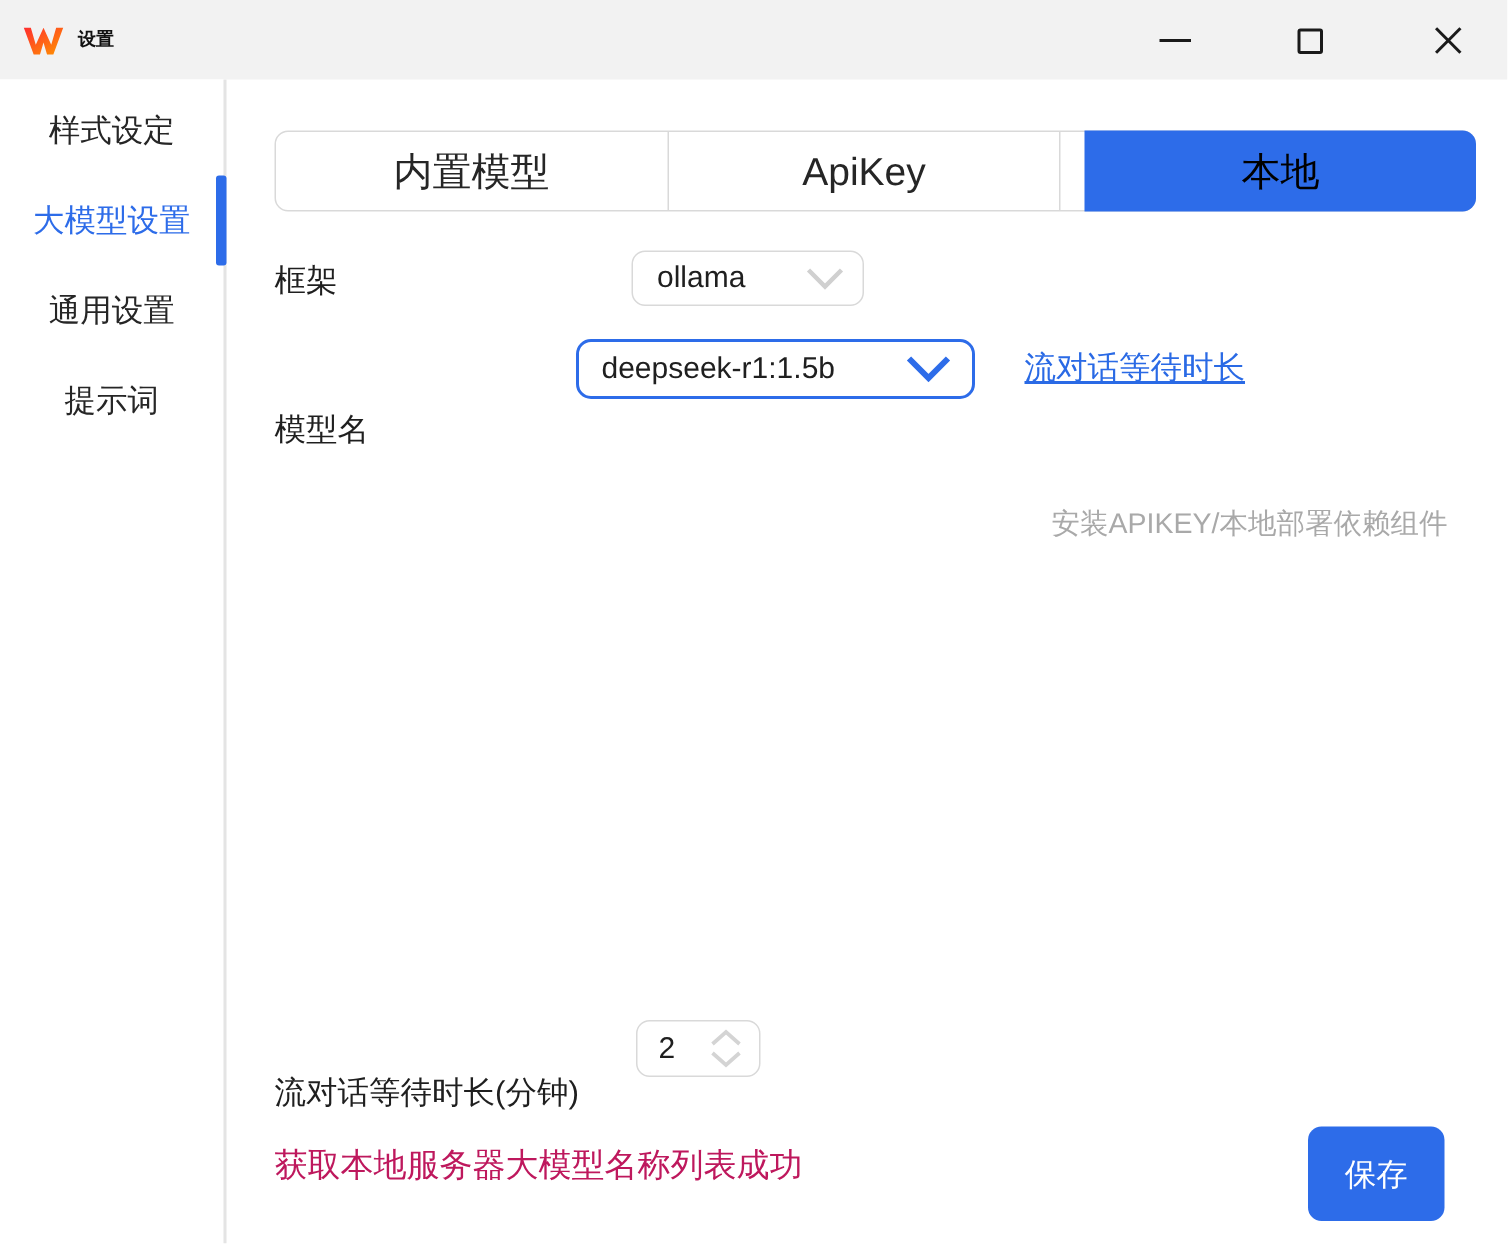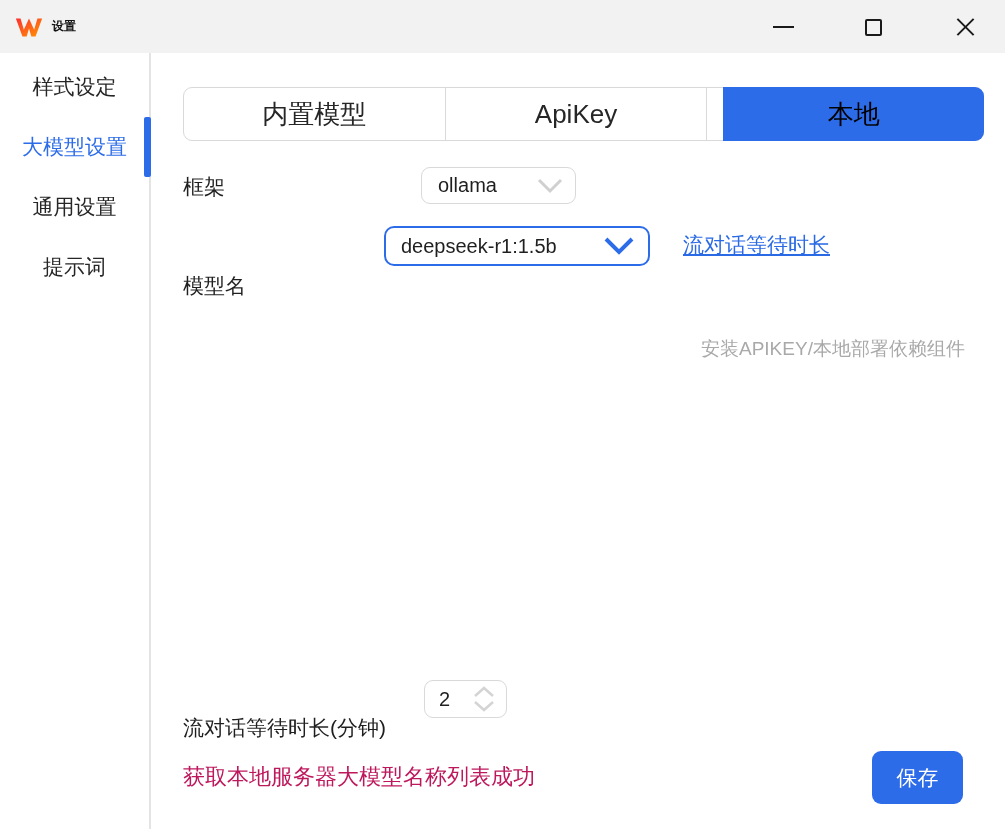--- a/index.html
+++ b/index.html
@@ -102,21 +102,21 @@
     border:1px solid #d9d9d9; border-radius:9px; background:#fff;
     display:flex; align-items:center; padding:0 10px 0 14px; cursor:pointer;
   }
   .spinner-value { font-size:20px; color:#1f1f1f; flex:1; }
 
   
   .status-text {
     position:absolute; left:183px; top:762px; font-size:22px; color:#be185d;
   }
   .save-btn {
-    position:absolute; left:872px; top:751px; width:91px; height:53px;
+    position:absolute; left:872px; top:751px; width:91px; height:63px;
     background:#2d6ce9; border:none; border-radius:9px; color:#fff;
     font-size:21px; font-family:inherit; cursor:pointer;
     display:flex; align-items:center; justify-content:center;
   }
 </style>
 </head>
 <body>
 
 <div class="window">
 

